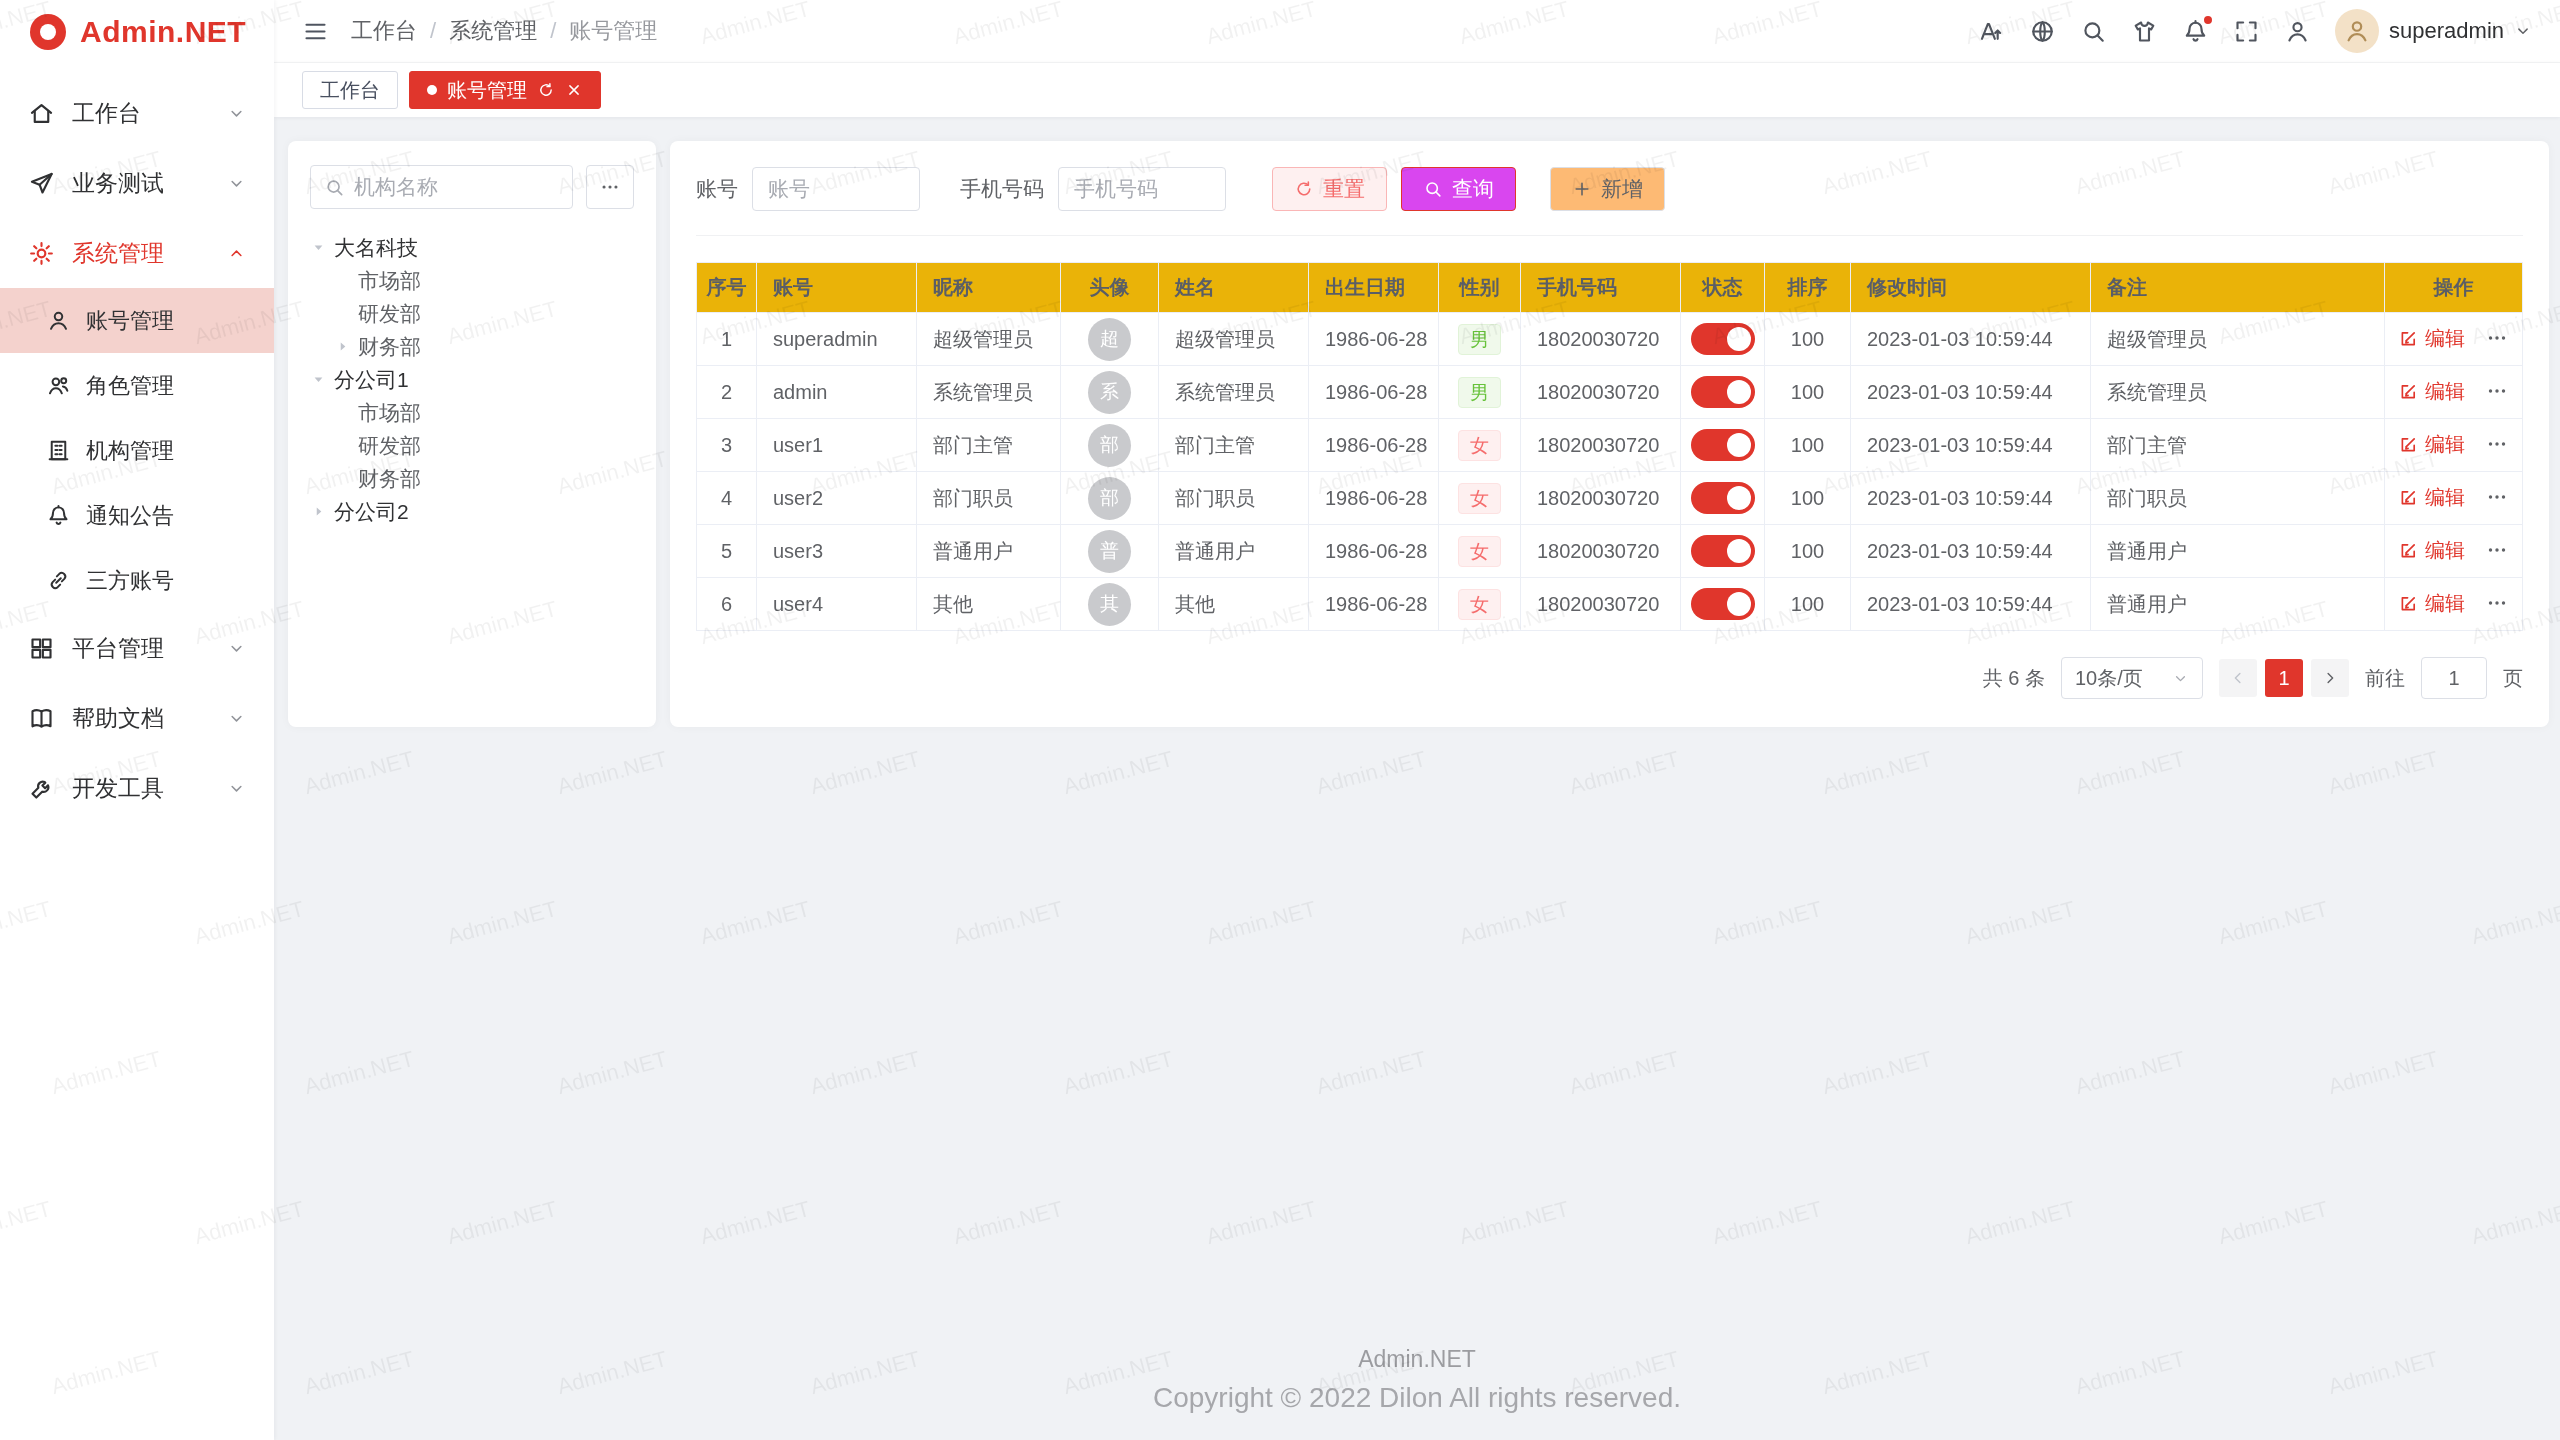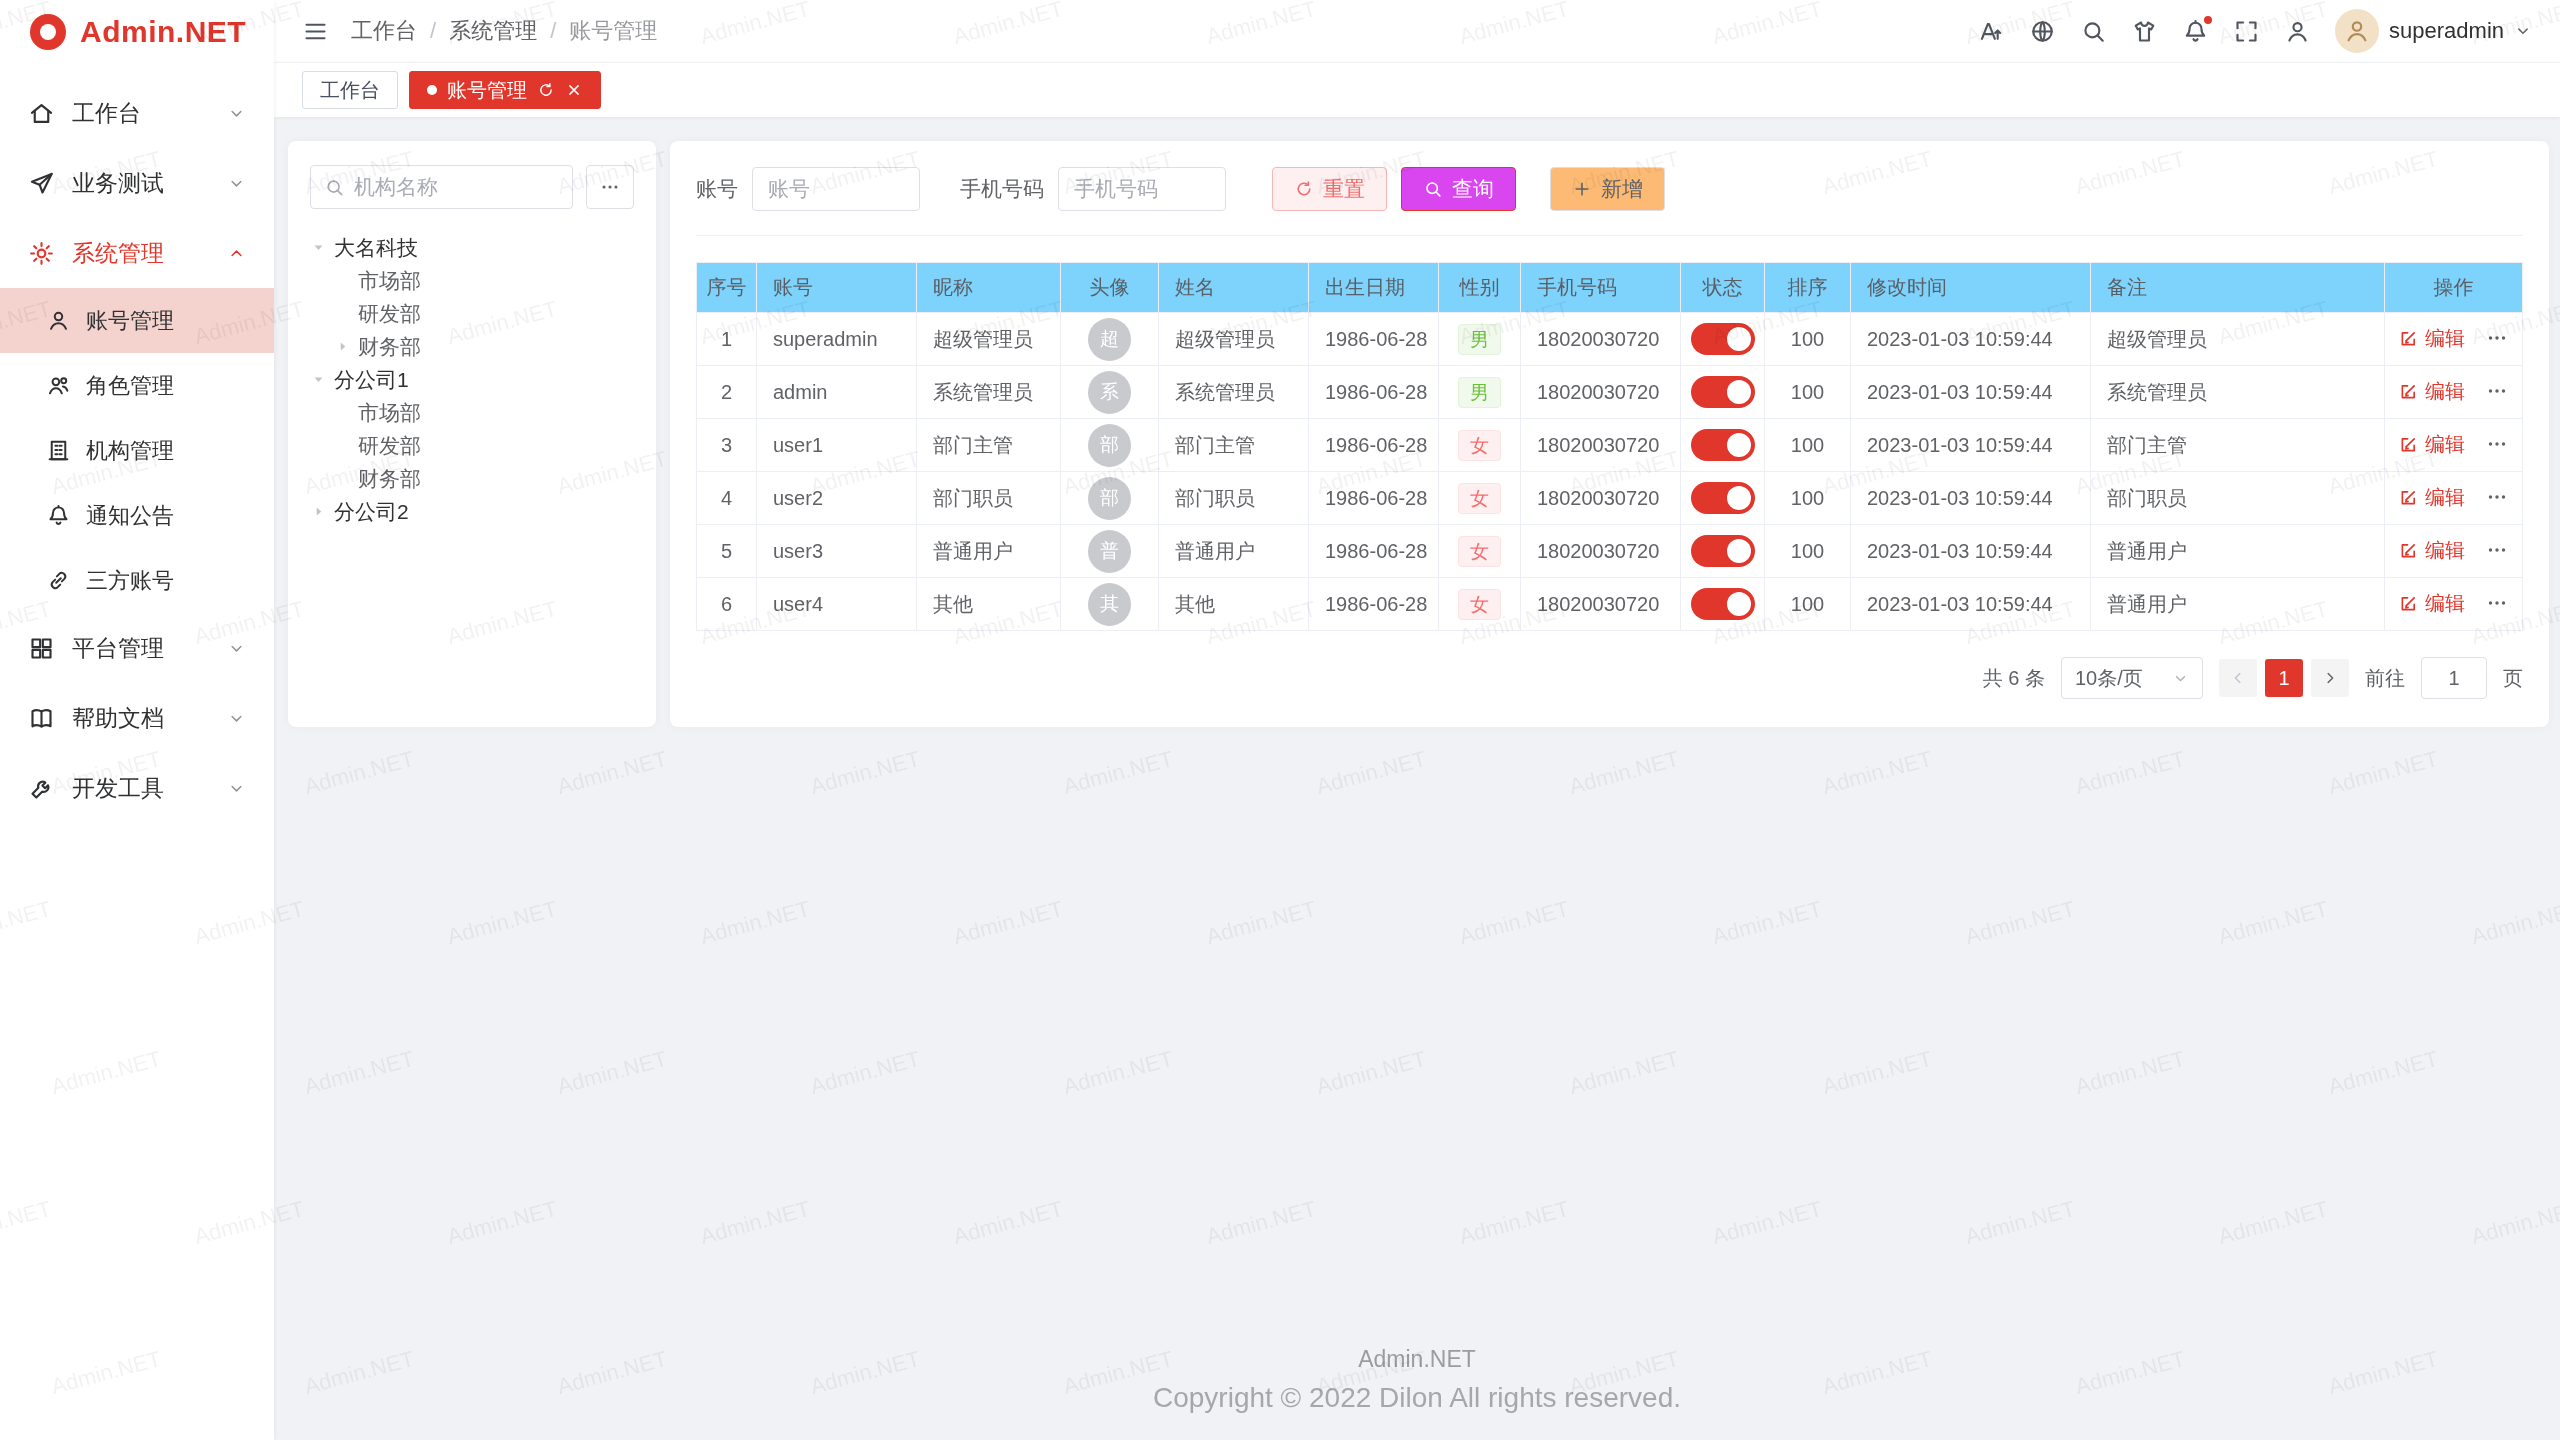--- a/index.html
+++ b/index.html
@@ -76,21 +76,21 @@
 .btn{height:44px;display:inline-flex;align-items:center;gap:9px;padding:0 21px;border-radius:4px;font-size:21px;font-family:inherit;cursor:pointer;border:1px solid transparent}
 .bico{width:20px;height:20px}
 .btn-reset{margin-left:32px;background:#fef0f0;border-color:#fab6b6;color:#f56c6c}
 .btn-search{background:#d946ef;border-color:#e0362c;color:#fff}
 .btn-add{margin-left:20px;background:#fdba74;border-color:#dcdfe6;color:#606266}
 
 
 .table-wrap{margin-top:26px}
 table{width:100%;border-collapse:collapse;table-layout:fixed;font-size:20px;color:#606266}
 th,td{border:1px solid #ebeef5;padding:0 16px;white-space:nowrap;overflow:hidden;text-align:left}
-th{height:50px;background:#7dd3fc;color:#5a5e66;font-weight:normal}
+th{height:50px;background:#eab308;color:#5a5e66;font-weight:bold}
 td{height:53px}
 th.c,td.c{text-align:center;padding:0 4px}
 .tav{width:43px;height:43px;border-radius:50%;background:#c9cacd;color:#fff;display:inline-flex;align-items:center;justify-content:center;font-size:19px}
 .badge{display:inline-block;padding:5px 11px;border-radius:4px;font-size:19px;line-height:1}
 .badge.m{color:#67c23a;background:#f0f9eb;border:1px solid #e1f3d8}
 .badge.f{color:#f56c6c;background:#fef0f0;border:1px solid #fde2e2}
 .toggle{width:64px;height:32px;border-radius:16px;background:#e0362c;display:inline-block;position:relative;cursor:pointer;vertical-align:middle}
 .toggle::after{content:"";position:absolute;top:4px;right:4px;width:24px;height:24px;border-radius:50%;background:#fff}
 .ops{display:inline-flex;align-items:center}
 .op-edit{display:inline-flex;align-items:center;gap:6px;color:#e0362c;cursor:pointer}

